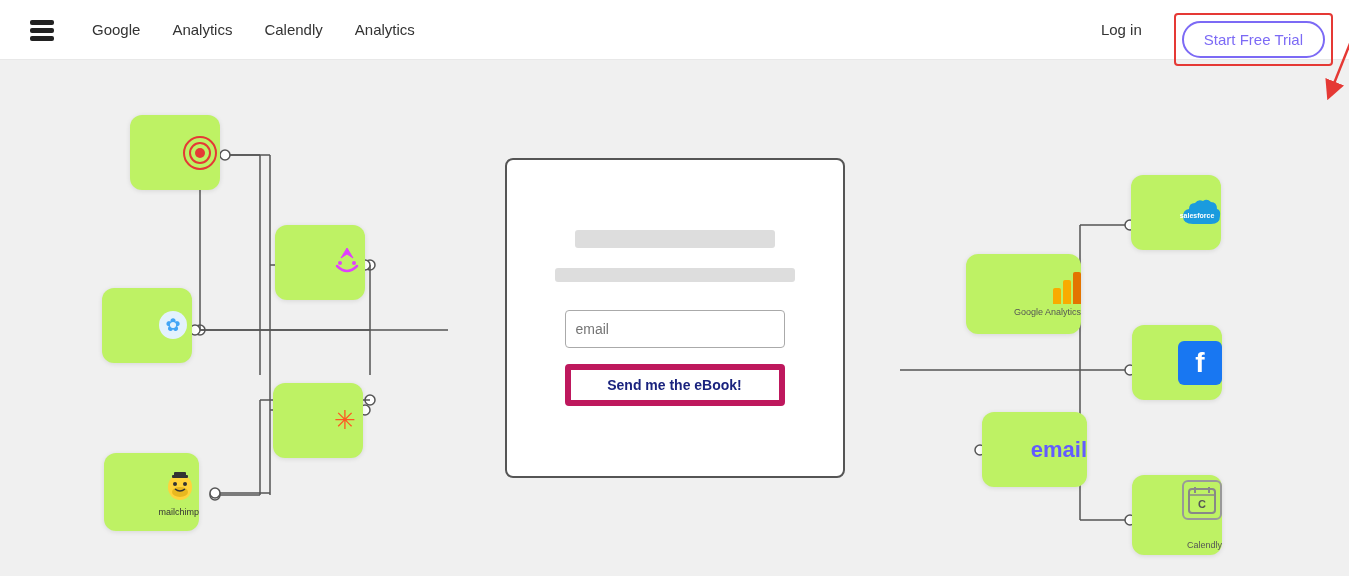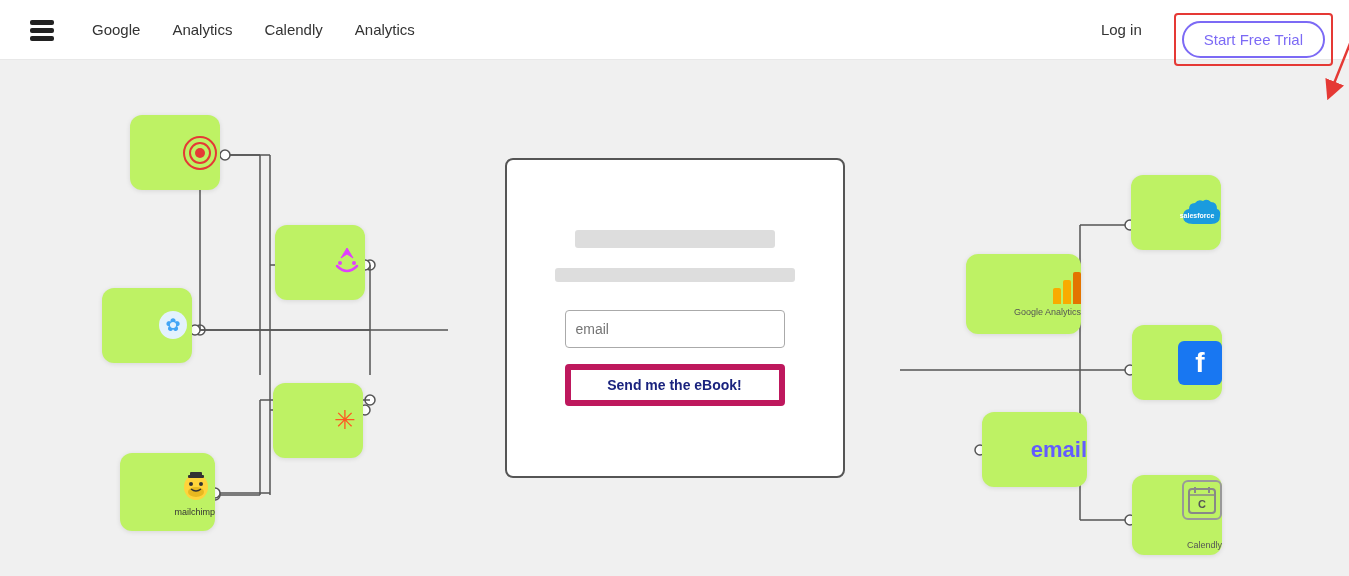--- a/index.html
+++ b/index.html
@@ -363,21 +363,21 @@
   </div>
 
   <div class="integration-card card-snowflake" style="top:323px; left:273px;">
     <div>
       <svg width="36" height="36" viewBox="0 0 36 36">
         <text x="18" y="27" text-anchor="middle" font-size="26" fill="#FF5722">✳</text>
       </svg>
     </div>
   </div>
 
-  <div class="integration-card card-mailchimp" style="top:393px; left:120px; width:95px; height:78px;">
+  <div class="integration-card card-mailchimp" style="top:393px; left:104px; width:95px; height:78px;">
     <div>
       
       <svg width="38" height="38" viewBox="0 0 38 38">
         <ellipse cx="19" cy="20" rx="12" ry="13" fill="#FFD43B"></ellipse>
         <ellipse cx="19" cy="25" rx="8" ry="5" fill="#E8B820"></ellipse>
         <circle cx="14" cy="17" r="2" fill="#333"></circle>
         <circle cx="24" cy="17" r="2" fill="#333"></circle>
         <path d="M14 22 Q19 26 24 22" fill="none" stroke="#333" stroke-width="1.5"></path>
 
         <rect x="11" y="8" width="16" height="3" rx="1" fill="#333"></rect>

